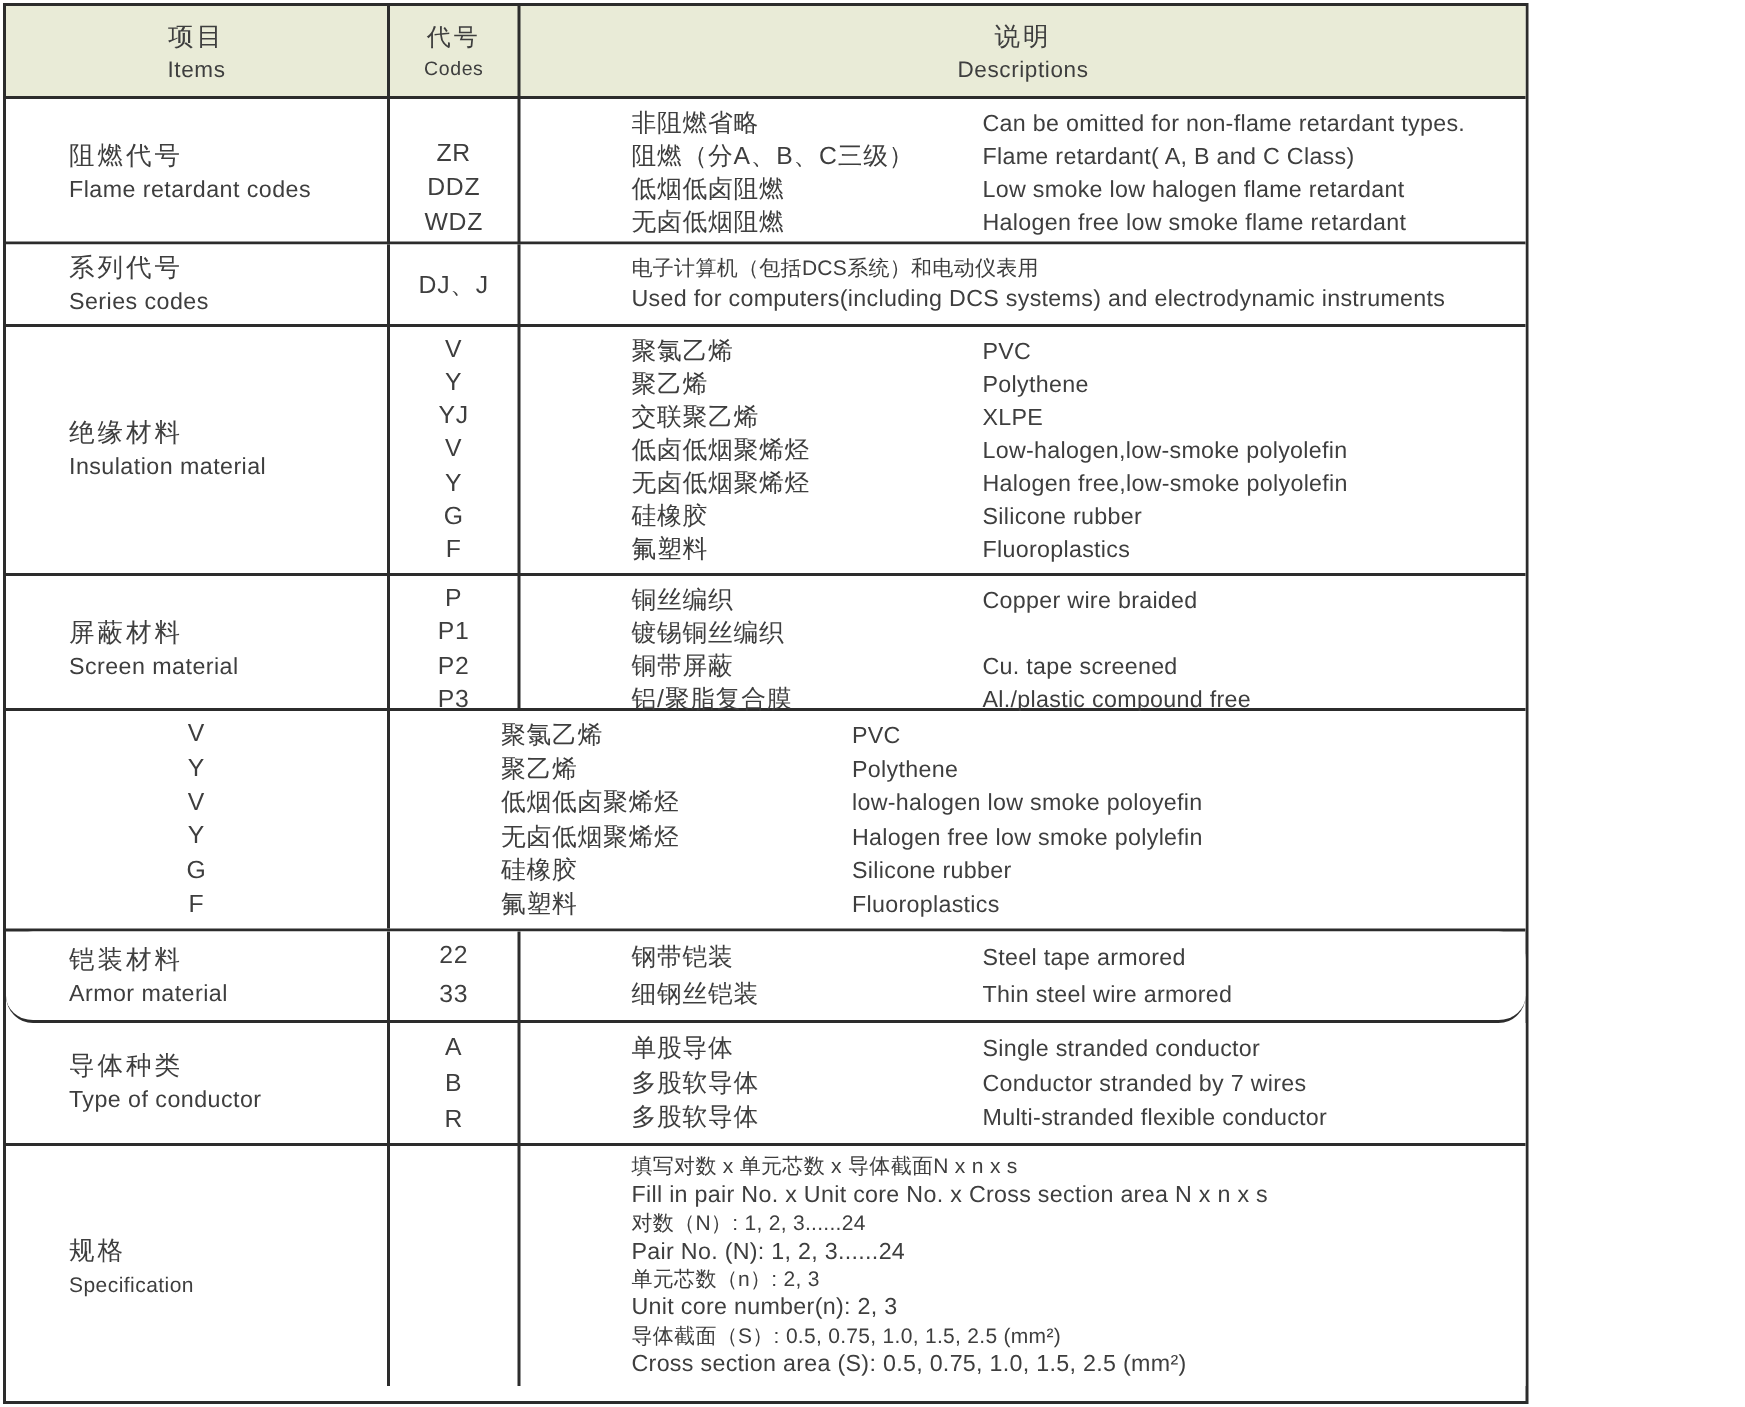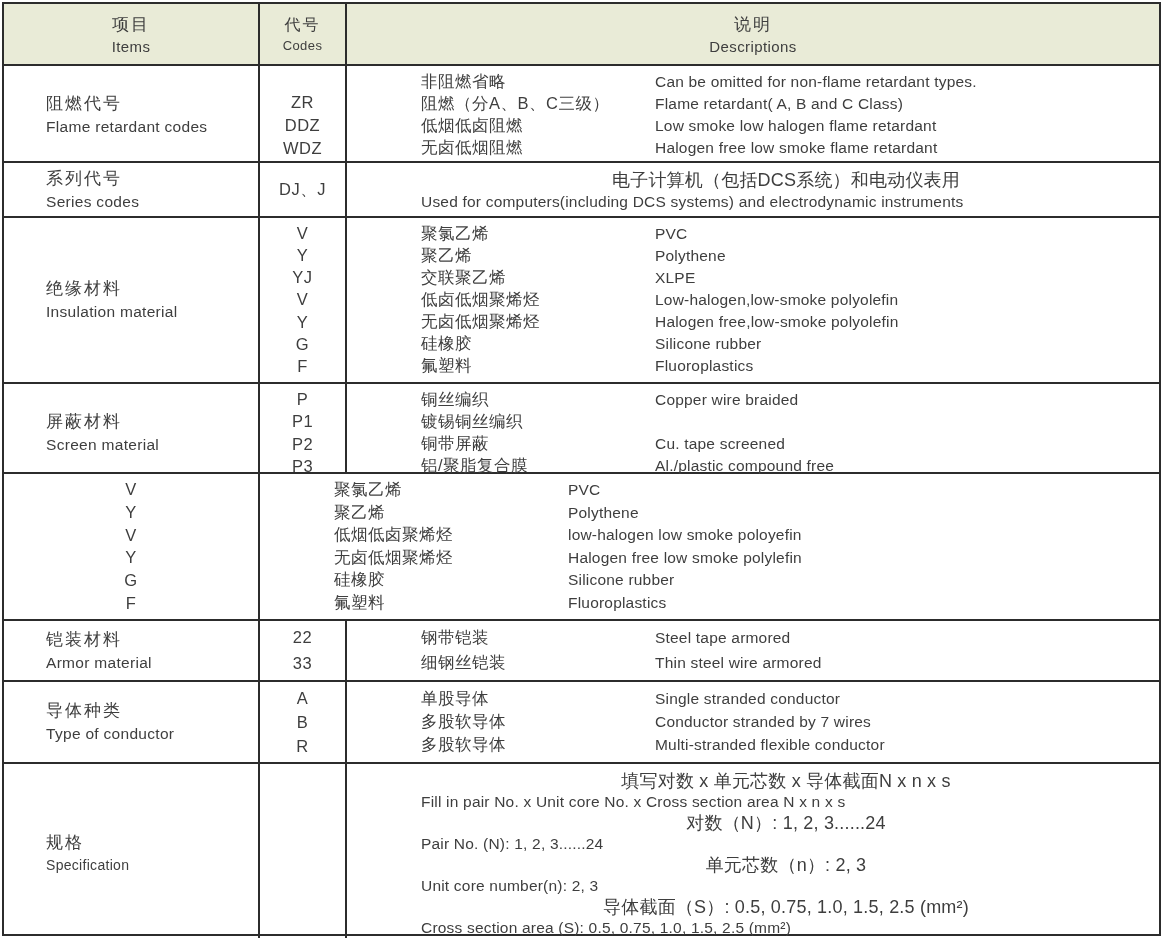--- a/index.html
+++ b/index.html
@@ -2,21 +2,21 @@
 <html><head>
 <meta charset="utf-8">
 <style>
   html,body{margin:0;padding:0;background:#ffffff;}
   .page{
     width:1163px;height:938px;background:#ffffff;box-sizing:border-box;
     font-family:"Liberation Sans","DejaVu Sans",sans-serif;
     color:#3e3e3e;
   }
   .table{
-    width:1159px;height:934px;margin:2px;box-sizing:border-box;
+    width:1017px;height:934px;margin:2px;box-sizing:border-box;
     border:2px solid #2c2c2c;display:flex;flex-direction:column;
   }
   
   .thead{
     height:60px;flex:0 0 60px;display:grid;grid-template-columns:256px 87px 1fr;
     background:#e9ebd7;border-bottom:2px solid #2c2c2c;
   }
   .thead .hcell{
     display:flex;flex-direction:column;justify-content:center;align-items:center;
     border-right:2px solid #2c2c2c;
@@ -31,21 +31,21 @@
   .trow{
     display:grid;grid-template-columns:256px 87px 1fr;
     border-bottom:2px solid #2c2c2c;background:#ffffff;box-sizing:border-box;
   }
   .trow:last-child{border-bottom:none;}
   .trow:nth-child(1){height:97px;}
   .trow:nth-child(2){height:55px;}
   .trow:nth-child(3){height:166px;}
   .trow:nth-child(4){height:90px;}
   .trow:nth-child(5){height:147px;}
-  .trow:nth-child(6){height:61px;}
+  .trow:nth-child(6){height:61px;border-radius:18px;}
   .trow:nth-child(7){height:82px;}
   .trow:nth-child(8){height:160px;}
   .cell{box-sizing:border-box;min-width:0;}
   .c-items{
     border-right:2px solid #2c2c2c;display:flex;flex-direction:column;
     justify-content:center;padding-left:42px;
   }
   .item-cn{font-size:17px;letter-spacing:2px;}
   .item-en{font-size:15.5px;letter-spacing:.3px;max-width:180px;line-height:1.35;margin-top:2px;}
   .trow:nth-child(8) .item-en{font-size:14px;}
@@ -55,21 +55,21 @@
   }
   .code-line{font-size:16.5px;letter-spacing:.5px;text-align:center;min-height:1em;}
   .c-desc{
     display:flex;flex-direction:column;justify-content:space-around;
     padding:5px 8px 5px 74px;
   }
   .d-line{display:flex;align-items:baseline;min-height:1em;}
   .d-cn{flex:0 0 234px;font-size:16.5px;letter-spacing:.5px;white-space:nowrap;}
   .d-en{flex:1;font-size:15.5px;letter-spacing:.2px;white-space:nowrap;}
   .d-full{font-size:15.5px;letter-spacing:.2px;white-space:nowrap;min-height:1em;}
-  .d-full.cnline{font-size:18px;text-align:center;}
+  .d-full.cnline{font-size:14px;}
 </style>
 </head>
 <body>
 
 <div class="page">
   <div class="table">
     <div class="thead">
       <div class="hcell">
         <div class="h-cn">项目</div>
         <div class="h-en">Items</div>

